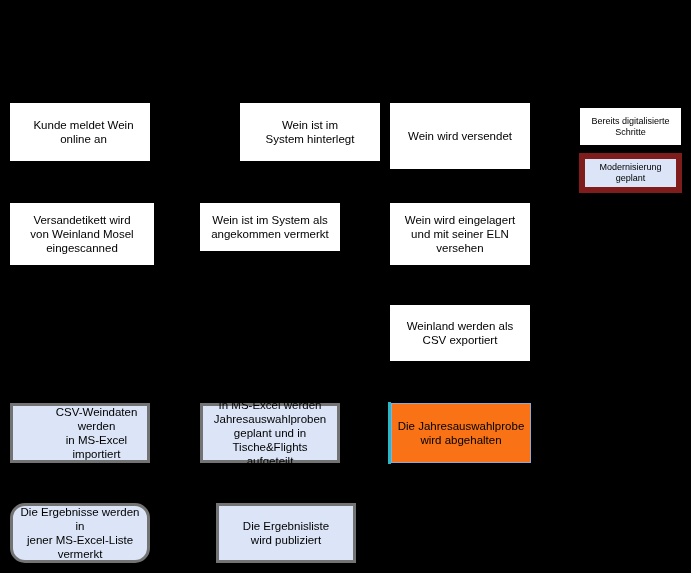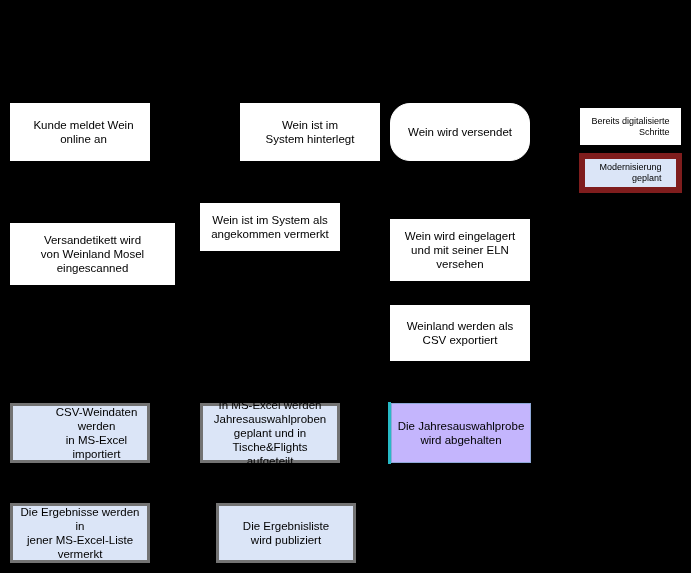--- a/index.html
+++ b/index.html
@@ -30,34 +30,34 @@
   }
   .node.digital {
     background: #ffffff;
     border: 1px solid #ffffff;
   }
   .node.planned {
     background: #dbe5f7;
     border: 3px solid #737373;
   }
   .node.selected {
-    background: #c4b5fd;
+    background: #f97316;
     border: 1px solid #8fa8d8;
   }
   .sel-handle {
     position: absolute;
     background: #27b9c6;
   }
   .legend-box {
     position: absolute;
     box-sizing: border-box;
     display: flex;
     align-items: center;
     justify-content: center;
-    text-align: right;
+    text-align: center;
     color: #000000;
     line-height: 1.2;
     padding: 2px 4px;
     white-space: pre-line;
   }
   .legend-box.digital {
     background: #ffffff;
     border: 1px solid #ffffff;
   }
   .legend-box.planned {
@@ -68,40 +68,40 @@
 </head>
 <body>
 
 <div id="canvas">
 
   <div id="nodes-layer">
       <div class="node digital" style="left: 10px; top: 103px; width: 140px; height: 58px; font-size: 11.5px; padding-left: 12px;">Kunde meldet Wein
 online an</div>
       <div class="node digital" style="left: 200px; top: 103px; width: 140px; height: 58px; font-size: 11.5px; margin-left: 40px;">Wein ist im
 System hinterlegt</div>
-      <div class="node digital" style="left: 390px; top: 103px; width: 140px; height: 58px; font-size: 11.5px; border-radius: 20px;">Wein wird versendet</div>
-      <div class="node digital" style="left: 10px; top: 203px; width: 165px; height: 62px; font-size: 11.5px; margin-top: 20px;">Versandetikett wird
+      <div class="node digital" style="left: 390px; top: 103px; width: 140px; height: 66px; font-size: 11.5px;">Wein wird versendet</div>
+      <div class="node digital" style="left: 10px; top: 203px; width: 144px; height: 62px; font-size: 11.5px;">Versandetikett wird
 von Weinland Mosel
 eingescanned</div>
       <div class="node digital" style="left: 200px; top: 203px; width: 140px; height: 48px; font-size: 11.5px;">Wein ist im System als
 angekommen vermerkt</div>
-      <div class="node digital" style="left: 390px; top: 203px; width: 140px; height: 62px; font-size: 11.5px; margin-top: 16px;">Wein wird eingelagert
+      <div class="node digital" style="left: 390px; top: 203px; width: 140px; height: 62px; font-size: 11.5px;">Wein wird eingelagert
 und mit seiner ELN
 versehen</div>
       <div class="node digital" style="left: 390px; top: 305px; width: 140px; height: 56px; font-size: 11.5px;">Weinland werden als
 CSV exportiert</div>
       <div class="node planned" style="left: 10px; top: 403px; width: 140px; height: 60px; font-size: 11.5px; padding-left: 38px;">CSV-Weindaten werden
 in MS-Excel importiert</div>
       <div class="node planned" style="left: 200px; top: 403px; width: 140px; height: 60px; font-size: 11.5px;">In MS-Excel werden
 Jahresauswahlproben
 geplant und in
 Tische&amp;Flights aufgeteilt</div>
       <div class="node selected" style="left: 391px; top: 403px; width: 140px; height: 60px; font-size: 11.5px;">Die Jahresauswahlprobe
 wird abgehalten</div>
-      <div class="node planned" style="left: 10px; top: 503px; width: 140px; height: 60px; font-size: 11.5px;">Die Ergebnisse werden in
+      <div class="node planned" style="left: 10px; top: 503px; width: 140px; height: 60px; font-size: 11.5px; border-radius: 15px;">Die Ergebnisse werden in
 jener MS-Excel-Liste
 vermerkt</div>
       <div class="node planned" style="left: 216px; top: 503px; width: 140px; height: 60px; font-size: 11.5px;">Die Ergebnisliste
 wird publiziert</div>
     </div>
 
   <div id="selection-layer">
       <div class="sel-handle" style="left: 388px; top: 402px; width: 3px; height: 62px; background: rgb(39, 185, 198);"></div>
     </div>
 

